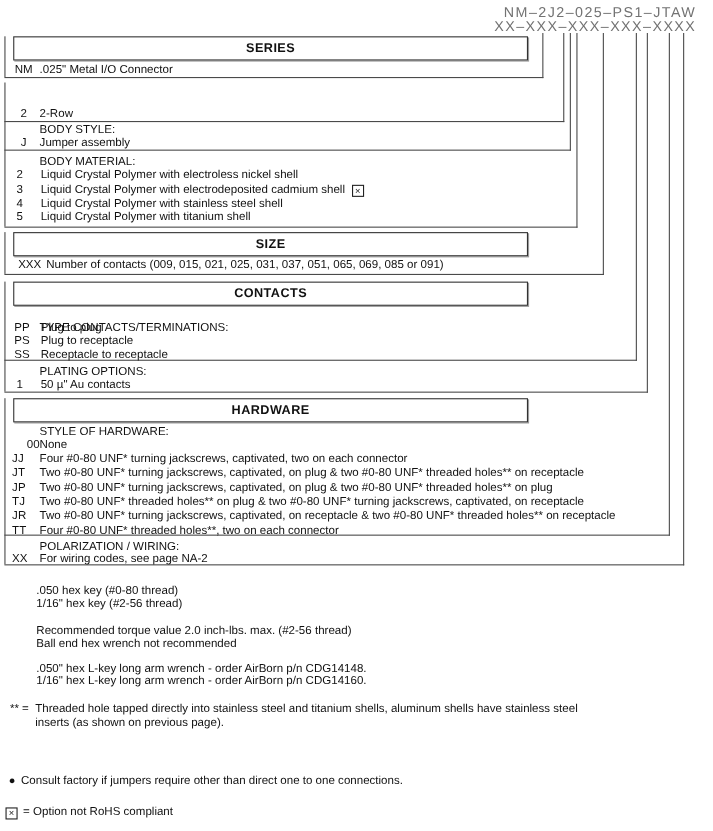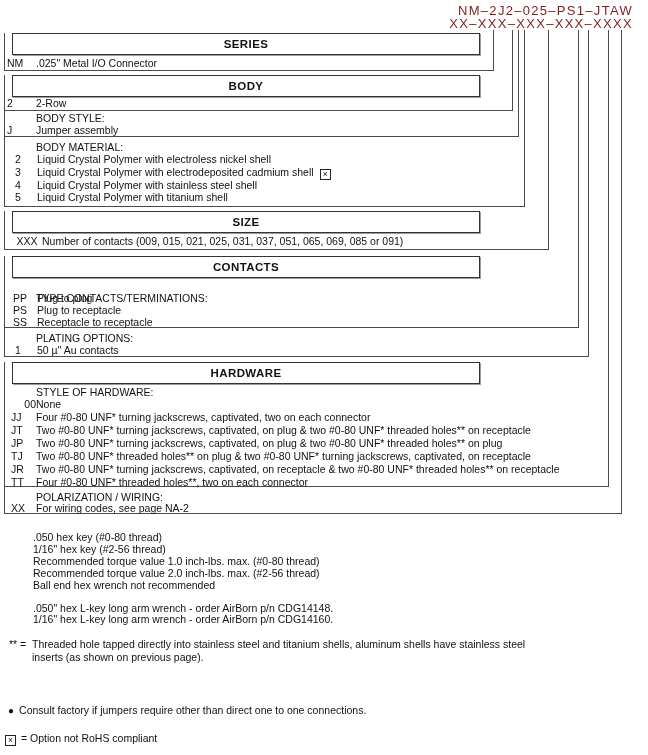--- a/index.html
+++ b/index.html
@@ -2,36 +2,36 @@
 <html><head>
 <meta charset="utf-8">
 <style>
   html,body { margin:0; padding:0; background:#ffffff; }
   .page {
     position:relative; width:648px; height:755px; background:#fff;
     font-family:"Liberation Sans", sans-serif; color:#111; overflow:hidden;
   }
   
   .pn { position:absolute; right:15px; font-size:13px; letter-spacing:1.3px;
-        white-space:pre; color:#7f1d1d; }
+        white-space:pre; color:#737373; }
   .pn1 { top:3px; }
   .pn2 { top:16px; }
   
   .lshape { position:absolute; left:4px; top:30px;
             border-right:1.5px solid #4a4a4a; border-bottom:1.5px solid #4a4a4a; }
   .ledge  { position:absolute; left:4px; width:0; border-left:1.5px solid #4a4a4a; }
   
   .hdr { position:absolute; left:12px; width:466px; height:20px;
          border:1.5px solid #333; box-shadow:1px 1px 0 #9b9b9b;
          background:#fff; text-align:center; font-weight:bold;
          font-size:11.5px; line-height:20px; letter-spacing:0.4px; }
   
   .row { position:absolute; font-size:10.5px; white-space:nowrap; line-height:12px; }
   .row .code { display:inline-block; }
-  .rowA { left:7px; }  .rowA .code { width:29px; }
+  .rowA { left:7px; }  .rowA .code { width:29px;text-align:center; }
   .rowB { left:15px; } .rowB .code { width:22px; }
   .rowC { left:13px; } .rowC .code { width:24px; }
   .rowD { left:11px; } .rowD .code { width:25px; }
   .rowE { left:12px;text-align:center; }  .rowE .code { width:30px; }
   .lbl { position:absolute; left:36px; font-size:10.5px; white-space:nowrap; line-height:12px; }
   
   .fn { position:absolute; font-size:10.5px; white-space:nowrap; line-height:12px; }
   .fn .sym { display:inline-block; }
   .boxx { display:inline-block; width:9px; height:9px; border:1px solid #222;
           line-height:9px; font-size:8.5px; text-align:center; vertical-align:-1px;
@@ -60,21 +60,20 @@
   <div class="ledge" style="top:75px;height:131px;"></div>
   <div class="ledge" style="top:211px;height:38px;"></div>
   <div class="ledge" style="top:256px;height:100px;"></div>
   <div class="ledge" style="top:362px;height:151px;"></div>
 
   <div class="hdr" style="top:33px;">SERIES</div>
   <div class="row rowA" style="top:57px;">
     <span class="code">NM</span><span>.025" Metal I/O Connector</span>
   </div>
 
-  <div class="hdr" style="top:75px;">BODY</div>
   <div class="row rowA" style="top:97px;">
     <span class="code">2</span><span>2-Row</span>
   </div>
 
   <div class="lbl" style="top:112px;">BODY STYLE:</div>
   <div class="row rowA" style="top:124px;">
     <span class="code">J</span><span>Jumper assembly</span>
   </div>
 
   <div class="lbl" style="top:141px;">BODY MATERIAL:</div>
@@ -135,21 +134,20 @@
   <div class="row rowD" style="top:476px;">
     <span class="code">TT</span><span>Four #0-80 UNF* threaded holes**, two on each connector</span>
   </div>
   <div class="lbl" style="top:491px;">POLARIZATION / WIRING:</div>
   <div class="row rowD" style="top:502px;">
     <span class="code">XX</span><span>For wiring codes, see page NA-2</span>
   </div>
 
   <div class="fn" style="top:531px;left:33px;">.050 hex key (#0-80 thread)</div>
   <div class="fn" style="top:543px;left:33px;">1/16" hex key (#2-56 thread)</div>
-  <div class="fn" style="top:555px;left:33px;">Recommended torque value 1.0 inch-lbs. max. (#0-80 thread)</div>
   <div class="fn" style="top:567px;left:33px;">Recommended torque value 2.0 inch-lbs. max. (#2-56 thread)</div>
   <div class="fn" style="top:579px;left:33px;">Ball end hex wrench not recommended</div>
   <div class="fn" style="top:602px;left:33px;">.050" hex L-key long arm wrench - order AirBorn p/n CDG14148.</div>
   <div class="fn" style="top:613px;left:33px;">1/16" hex L-key long arm wrench - order AirBorn p/n CDG14160.</div>
 
   <div class="fn" style="top:638px;left:9px;">
     <span class="sym" style="width:23px;">** =</span><span>Threaded hole tapped directly into stainless steel and titanium shells, aluminum shells have stainless steel</span>
   </div>
   <div class="fn" style="top:651px;left:32px;">inserts (as shown on previous page).</div>
 

